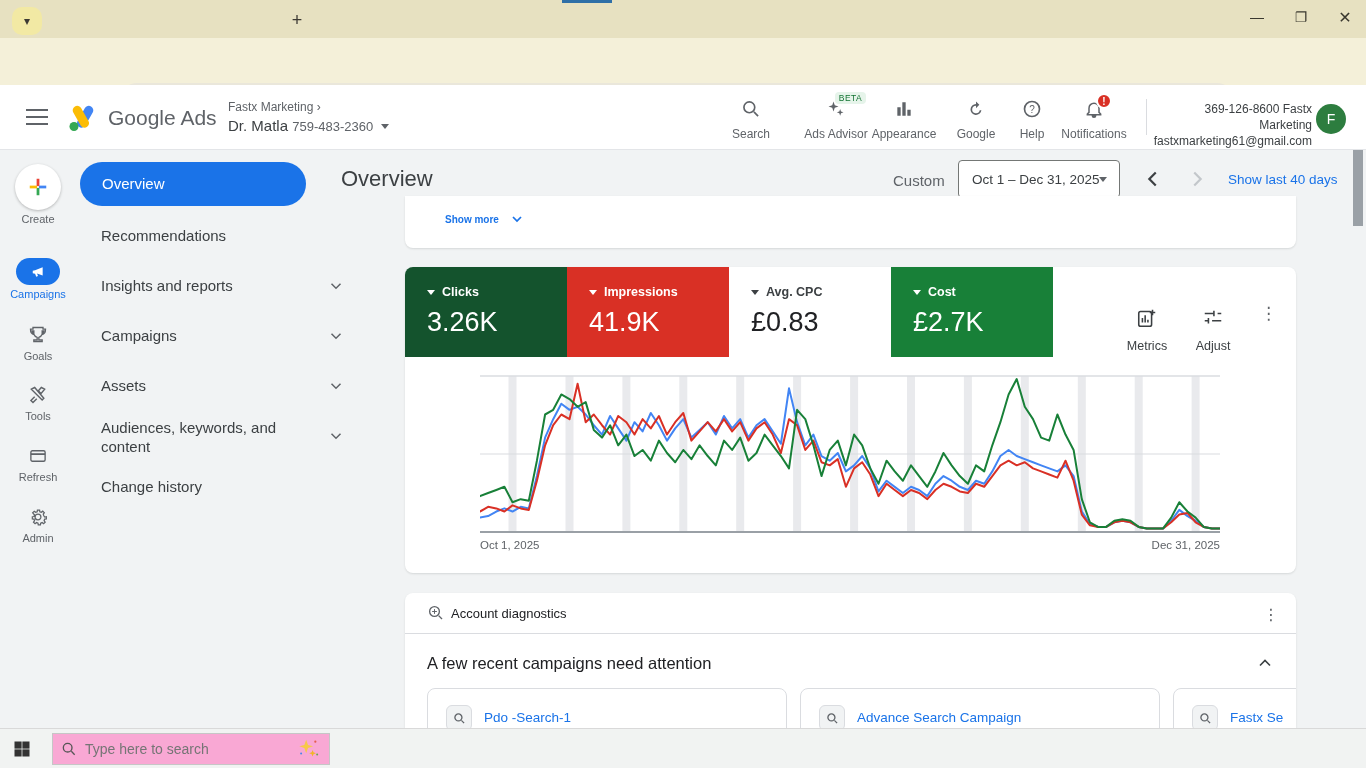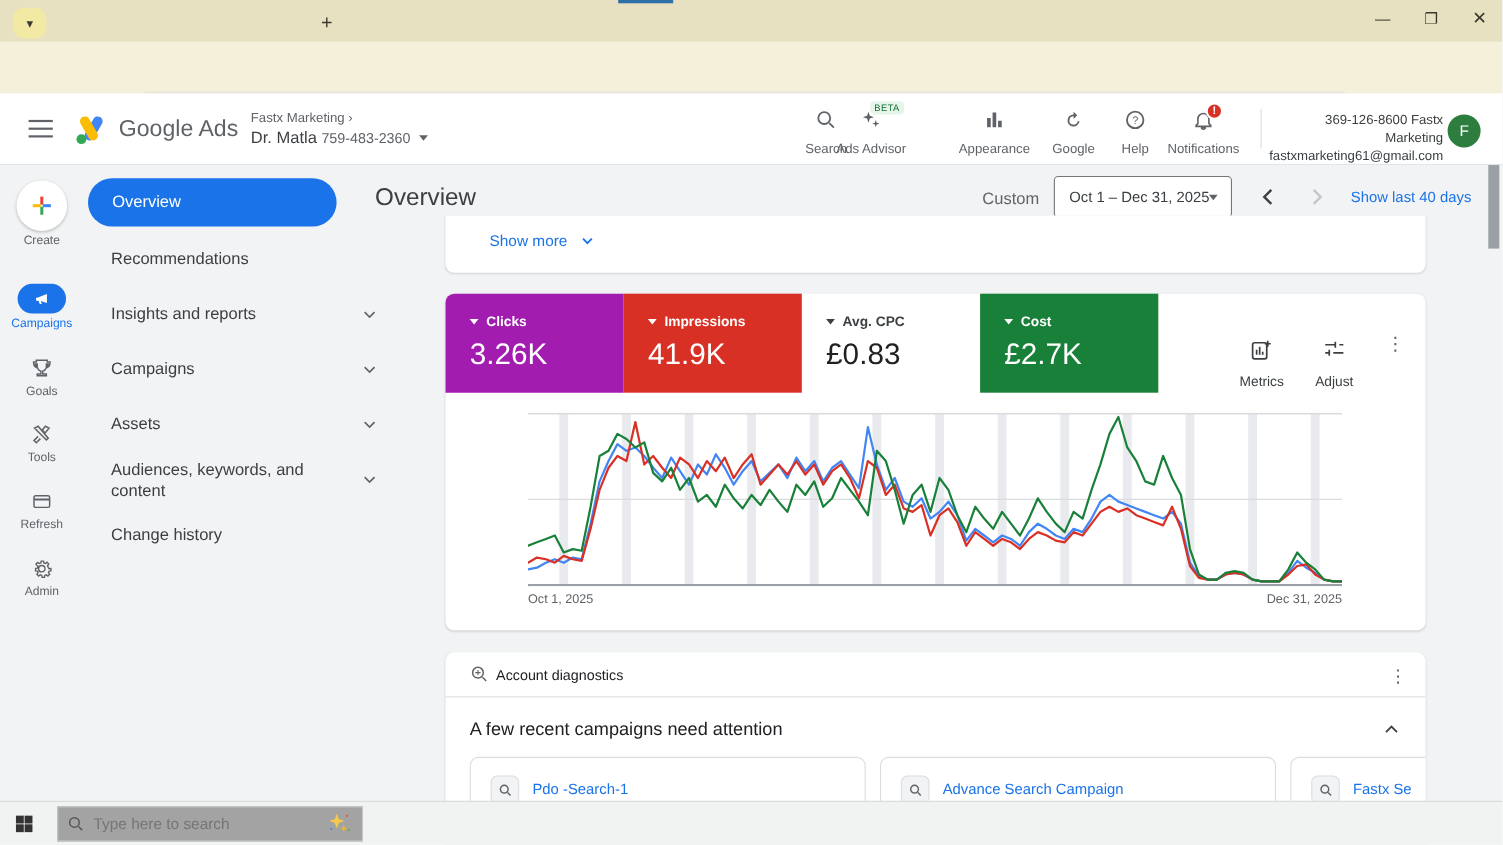--- a/index.html
+++ b/index.html
@@ -69,21 +69,21 @@
   .date-custom { position:absolute; left:893px; top:172px; font-size:15px; color:#5f6368; }
   .date-box { position:absolute; left:958px; top:160px; width:162px; height:38px; border:1px solid #747775; border-radius:4px; background:#fff; }
   .date-text { position:absolute; left:13px; top:11px; font-size:13.5px; color:#3c4043; }
   .caret-down { width:0; height:0; border-left:4.5px solid transparent; border-right:4.5px solid transparent; border-top:5.5px solid #5f6368; }
   .date-prev { position:absolute; left:1142px; top:168px; width:22px; height:22px; }
   .date-next { position:absolute; left:1186px; top:168px; width:22px; height:22px; }
   .date-link { position:absolute; left:1228px; top:172px; font-size:13.5px; color:#1a73e8; }
 
   .card { position:absolute; background:#fff; box-shadow:0 1px 2px rgba(60,64,67,.15); }
   .card1 { left:405px; top:196px; width:891px; height:52px; border-radius:0 0 8px 8px; }
-  .showmore { position:absolute; left:40px; top:15px; display:flex; gap:10px; align-items:center; font-size:14px; color:#1a73e8; font-weight:normal; }
+  .showmore { position:absolute; left:40px; top:15px; display:flex; gap:10px; align-items:center; font-size:10px; color:#1a73e8; font-weight:bold; }
   .card2 { left:405px; top:267px; width:891px; height:306px; border-radius:8px; }
   .tile { position:absolute; top:0; height:90px; width:162px; padding:18px 0 0 22px; color:#fff; }
   .tile .t-label { font-size:12.5px; font-weight:bold; display:flex; align-items:center; gap:7px; }
   .tile .t-value { font-size:27px; margin-top:8px; }
   .tile-caret { width:0; height:0; border-left:4px solid transparent; border-right:4px solid transparent; border-top:5px solid currentColor; }
   .tool-btn { position:absolute; top:40px; width:56px; text-align:center; color:#3c4043; }
   .tool-btn .lbl { font-size:12.5px; margin-top:6px; }
   .dots-v { position:absolute; left:855px; top:36px; font-size:17px; color:#5f6368; }
   .chartwrap { position:absolute; left:75px; top:108px; width:740px; height:158px; }
   .chartwrap svg { position:absolute; left:0; top:0; width:740px; height:158px; }
@@ -99,21 +99,21 @@
   .camp-ic { position:absolute; left:18px; top:16px; width:26px; height:26px; background:#f1f3f4; border:1px solid #dadce0; border-radius:6px; display:flex; align-items:center; justify-content:center; }
   .camp-name { position:absolute; left:56px; top:21px; font-size:13.5px; color:#1a73e8; white-space:nowrap; }
 
   
   .scrollbar { position:absolute; right:0; top:150px; width:16px; height:578px; background:#f1f3f4; }
   .scroll-thumb { position:absolute; left:3px; top:0; width:10px; height:76px; background:#9aa0a6; }
 
   
   .taskbar { position:absolute; left:0; top:728px; width:1366px; height:40px; background:#f1f3f2; border-top:1px solid #d9d9d9; }
   .tb-start { position:absolute; left:13px; top:11px; width:18px; height:18px; }
-  .tb-search { position:absolute; left:52px; top:4px; width:278px; height:32px; background:#a3a3a3; border:1px solid #c6c6c6; display:flex; align-items:center; padding:0 8px; gap:8px; }
+  .tb-search { position:absolute; left:52px; top:4px; width:278px; height:32px; background:#f9a8d4; border:1px solid #c6c6c6; display:flex; align-items:center; padding:0 8px; gap:8px; }
   .tb-search input { border:0; outline:0; flex:1; font-size:14px; color:#444; background:transparent; font-family:inherit; }
 </style>
 </head>
 <body>
 
 <div class="screen">
 
   <div class="tabbar">
     <div class="top-strip"></div>
     <div class="tab-chevron">▾</div>
@@ -178,21 +178,21 @@
       </div>
     </div>
 
     <div class="hdr-item" style="left:715px;top:14px">
       <svg width="20" height="20" viewBox="0 0 24 24">
           <circle cx="10" cy="10" r="6.5" fill="none" stroke="#5f6368" stroke-width="2"></circle>
           <path d="M15.5 15.5l5 5" stroke="#5f6368" stroke-width="2"></path>
         </svg>
       <div class="lbl">Search</div>
     </div>
-    <div class="hdr-item" style="left:756px;top:14px">
+    <div class="hdr-item" style="left:800px;top:14px">
       <span class="beta-badge">BETA</span>
       <svg width="22" height="20" viewBox="0 0 24 24">
           <path d="M9 3l1.5 4.5L15 9l-4.5 1.5L9 15l-1.5-4.5L3 9l4.5-1.5z" fill="#5f6368"></path>
           <path d="M17 12l1 3 3 1-3 1-1 3-1-3-3-1 3-1z" fill="#5f6368"></path>
         </svg>
       <div class="lbl">Ads Advisor</div>
     </div>
     <div class="hdr-item" style="left:868px;top:14px">
       <svg width="20" height="20" viewBox="0 0 24 24">
           <path d="M4 20V10h4v10zM10 20V4h4v16zM16 20v-7h4v7z" fill="#5f6368"></path>
@@ -324,21 +324,21 @@
   <div class="card card1">
     <div class="showmore">
       <span>Show more</span>
       <svg width="16" height="16" viewBox="0 0 24 24">
           <path d="M6 9l6 6 6-6" fill="none" stroke="#1a73e8" stroke-width="2.6"></path>
         </svg>
     </div>
   </div>
 
   <div class="card card2">
-    <div class="tile" style="left:0;background:#a21caf;border-radius:8px 0 0 0">
+    <div class="tile" style="left:0;background:#14532d;border-radius:8px 0 0 0">
       <div class="t-label">
           <span class="tile-caret"></span>
           <span>Clicks</span>
         </div>
       <div class="t-value">3.26K</div>
     </div>
     <div class="tile" style="left:162px;background:#d93025">
       <div class="t-label">
           <span class="tile-caret"></span>
           <span>Impressions</span>

